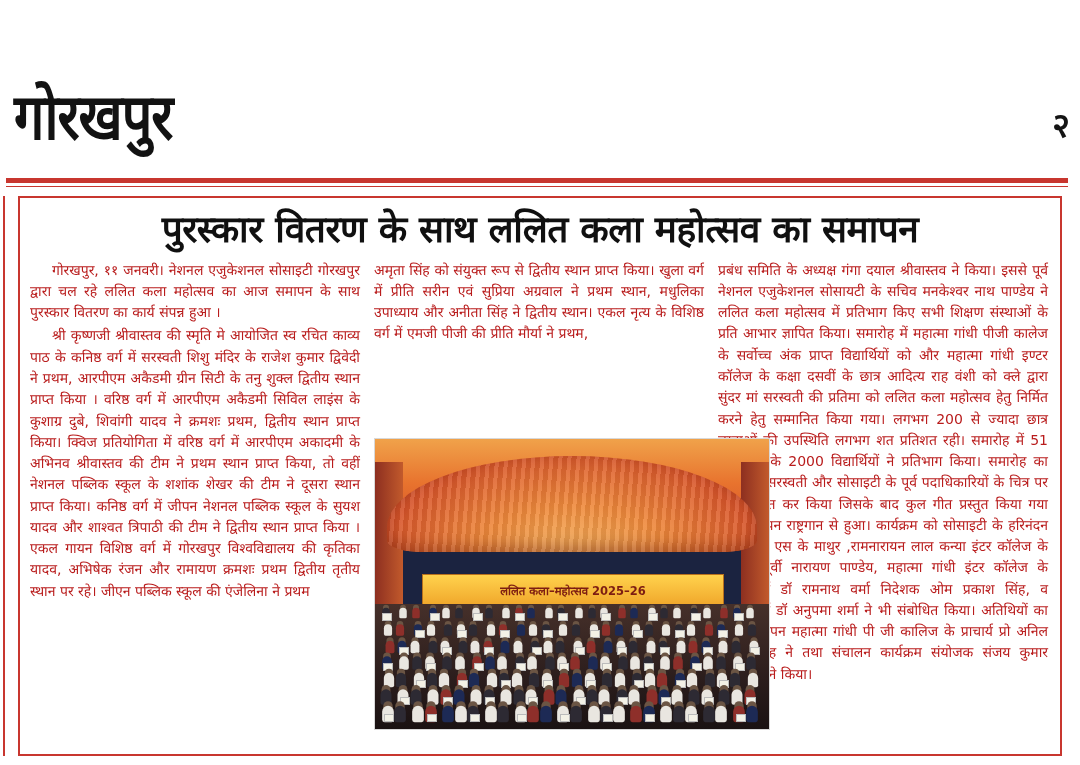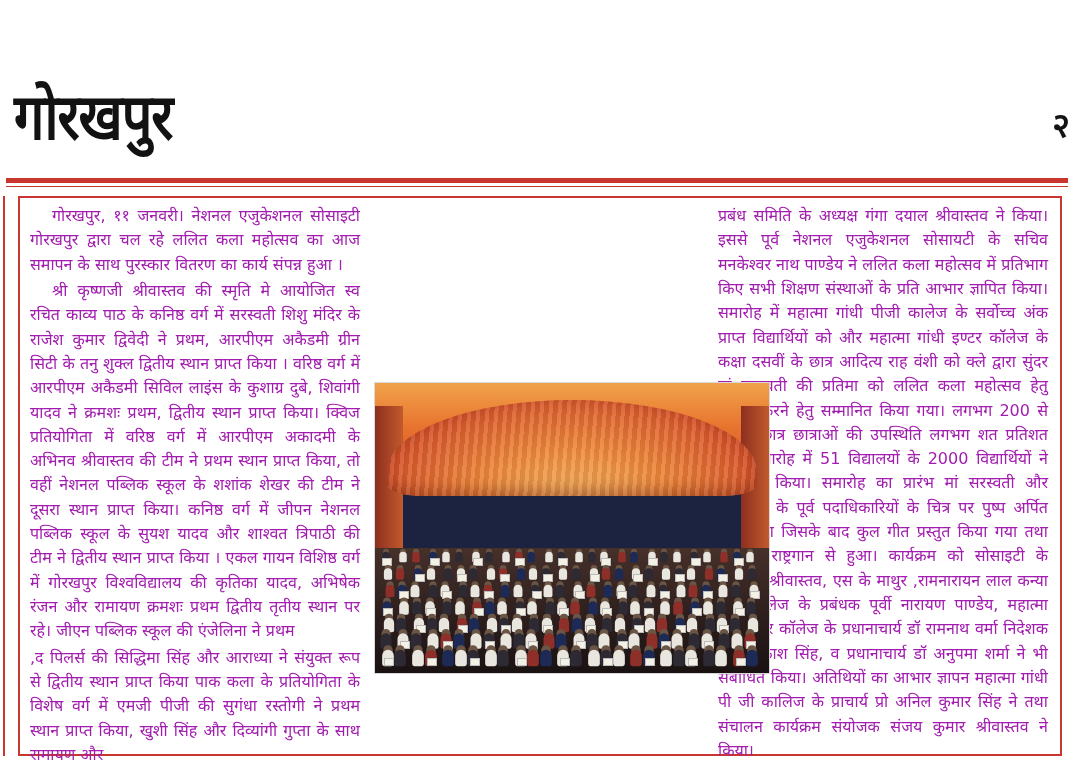--- a/index.html
+++ b/index.html
@@ -109,24 +109,24 @@
 
   .cols {
     position: relative;
     display: flex;
     gap: 14px;
     height: 470px;
   }
   .col {
     width: 330px;
     font-family: "DejaVu Sans", sans-serif;
-    font-size: 16px;
+    font-size: 14px;
     line-height: 1.52;
     text-align: justify;
-    color: #a21caf;
+    color: #b91c1c;
     position: relative;
   }
   .col p { margin: 0 0 2px 0; }
   .col p.ind { text-indent: 22px; }
   .lead { }
 
   
   .photo-wrap {
     position: absolute;
     left: 344px;
@@ -230,43 +230,45 @@
   <div class="masthead-city">गोरखपुर</div>
   <div class="masthead-pageno">२</div>
 </div>
 
 <div class="rule-top"></div>
 <div class="rule-thin"></div>
 <div class="left-edge-rule"></div>
 
 <div class="article">
 
+  <div class="headline">पुरस्कार वितरण के साथ ललित कला महोत्सव का समापन</div>
 
   <div class="cols">
 
     <div class="col">
       <p class="ind lead">गोरखपुर, ११ जनवरी। नेशनल एजुकेशनल सोसाइटी गोरखपुर द्वारा चल रहे ललित कला महोत्सव का आज समापन के साथ पुरस्कार वितरण का कार्य संपन्न हुआ ।</p>
       <p class="ind">श्री कृष्णजी श्रीवास्तव की स्मृति मे आयोजित स्व रचित काव्य पाठ के कनिष्ठ वर्ग में सरस्वती शिशु मंदिर के राजेश कुमार द्विवेदी ने प्रथम, आरपीएम अकैडमी ग्रीन सिटी के तनु शुक्ल द्वितीय स्थान प्राप्त किया । वरिष्ठ वर्ग में आरपीएम अकैडमी सिविल लाइंस के कुशाग्र दुबे, शिवांगी यादव ने क्रमशः प्रथम, द्वितीय स्थान प्राप्त किया। क्विज प्रतियोगिता में वरिष्ठ वर्ग में आरपीएम अकादमी के अभिनव श्रीवास्तव की टीम ने प्रथम स्थान प्राप्त किया, तो वहीं नेशनल पब्लिक स्कूल के शशांक शेखर की टीम ने दूसरा स्थान प्राप्त किया। कनिष्ठ वर्ग में जीपन नेशनल पब्लिक स्कूल के सुयश यादव और शाश्वत त्रिपाठी की टीम ने द्वितीय स्थान प्राप्त किया । एकल गायन विशिष्ठ वर्ग में गोरखपुर विश्वविद्यालय की कृतिका यादव, अभिषेक रंजन और रामायण क्रमशः प्रथम द्वितीय तृतीय स्थान पर रहे। जीएन पब्लिक स्कूल की एंजेलिना ने प्रथम</p>
-      <p>,द पिलर्स की सिद्धिमा सिंह और आराध्या ने संयुक्त रूप से द्वितीय स्थान प्राप्त किया पाक कला के प्रतियोगिता के विशेष वर्ग में एमजी पीजी की सुगंधा रस्तोगी ने प्रथम स्थान प्राप्त किया, खुशी सिंह और दिव्यांगी गुप्ता के साथ रामायण और</p>
     </div>
 
     <div class="col">
+      <p>अमृता सिंह को संयुक्त रूप से द्वितीय स्थान प्राप्त किया। खुला वर्ग में प्रीति सरीन एवं सुप्रिया अग्रवाल ने प्रथम स्थान, मधुलिका उपाध्याय और अनीता सिंह ने द्वितीय स्थान। एकल नृत्य के विशिष्ठ वर्ग में एमजी पीजी की प्रीति मौर्या ने प्रथम,</p>
       <div class="caption-pad" style="height:292px"></div>
       <p>गोरखपुर विश्वविद्यालय की शालिनी शर्मा द्वितीय स्थान हासिल किया  समापन समारोह के मुख्य अतिथि पूर्व सांसद और महात्मा गांधी पी जी कॉलेज के पूर्व छात्र डॉ रामपति राम त्रिपाठी कार्यक्रम की अध्यक्षता करते हुए महात्मा गांधी पीजी कॉलिज</p>
     </div>
 
     <div class="col">
       <p>प्रबंध समिति के अध्यक्ष गंगा दयाल श्रीवास्तव ने किया। इससे पूर्व नेशनल एजुकेशनल सोसायटी के सचिव मनकेश्वर नाथ पाण्डेय ने ललित कला महोत्सव में प्रतिभाग किए सभी शिक्षण संस्थाओं के प्रति आभार ज्ञापित किया। समारोह में महात्मा गांधी पीजी कालेज के सर्वोच्च अंक प्राप्त विद्यार्थियों को और महात्मा गांधी इण्टर कॉलेज के कक्षा दसवीं के छात्र आदित्य राह वंशी को क्ले द्वारा सुंदर मां सरस्वती की प्रतिमा को ललित कला महोत्सव हेतु निर्मित करने हेतु सम्मानित किया गया। लगभग 200 से ज्यादा छात्र छात्राओं की उपस्थिति लगभग शत प्रतिशत रही। समारोह में 51 विद्यालयों के 2000 विद्यार्थियों ने प्रतिभाग किया। समारोह का प्रारंभ मां सरस्वती और सोसाइटी के पूर्व पदाधिकारियों के चित्र पर पुष्प अर्पित कर किया जिसके बाद कुल गीत प्रस्तुत किया गया तथा समापन राष्ट्रगान से हुआ। कार्यक्रम को सोसाइटी के हरिनंदन श्रीवास्तव, एस के माथुर ,रामनारायन लाल कन्या इंटर कॉलेज के प्रबंधक पूर्वी नारायण पाण्डेय, महात्मा गांधी इंटर कॉलेज के प्रधानाचार्य डॉ रामनाथ वर्मा निदेशक ओम प्रकाश सिंह, व प्रधानाचार्य डॉ अनुपमा शर्मा ने भी संबोधित किया। अतिथियों का आभार ज्ञापन महात्मा गांधी पी जी कालिज के प्राचार्य प्रो अनिल कुमार सिंह ने तथा संचालन कार्यक्रम संयोजक संजय कुमार श्रीवास्तव ने किया।</p>
     </div>
 
     <div class="photo-wrap">
       <div class="ph-sky"></div>
       <div class="ph-sidecurtain-l"></div>
       <div class="ph-sidecurtain-r"></div>
       <div class="ph-canopy"></div>
+      <div class="ph-banner2">ललित कला–महोत्सव  2025–26</div>
       <div class="ph-stage"></div>
       <div class="ph-crowd" id="crowd">
           <i class="" style="left:1.5%;top:4%;transform:scale(0.75)"></i>
           <span class="ph-cert" style="left:1.9%;top:9.5%"></span>
           <i class="w" style="left:5.9423076923076925%;top:4%;transform:scale(0.75)"></i>
           <i class="r" style="left:9.134615384615385%;top:4%;transform:scale(0.75)"></i>
           <i class="b" style="left:13.576923076923077%;top:4%;transform:scale(0.75)"></i>
           <span class="ph-cert" style="left:13.976923076923077%;top:9.5%"></span>
           <i class="w" style="left:16.76923076923077%;top:4%;transform:scale(0.75)"></i>
           <i class="" style="left:19.961538461538463%;top:4%;transform:scale(0.75)"></i>

